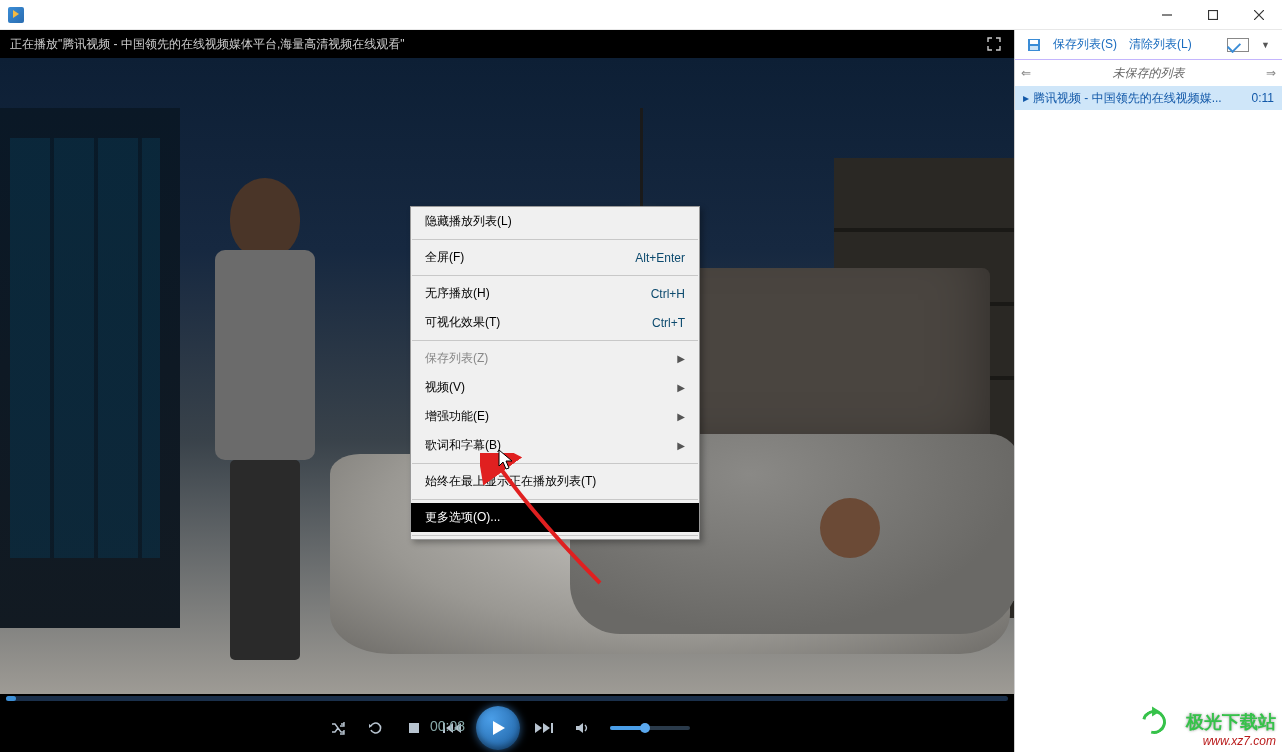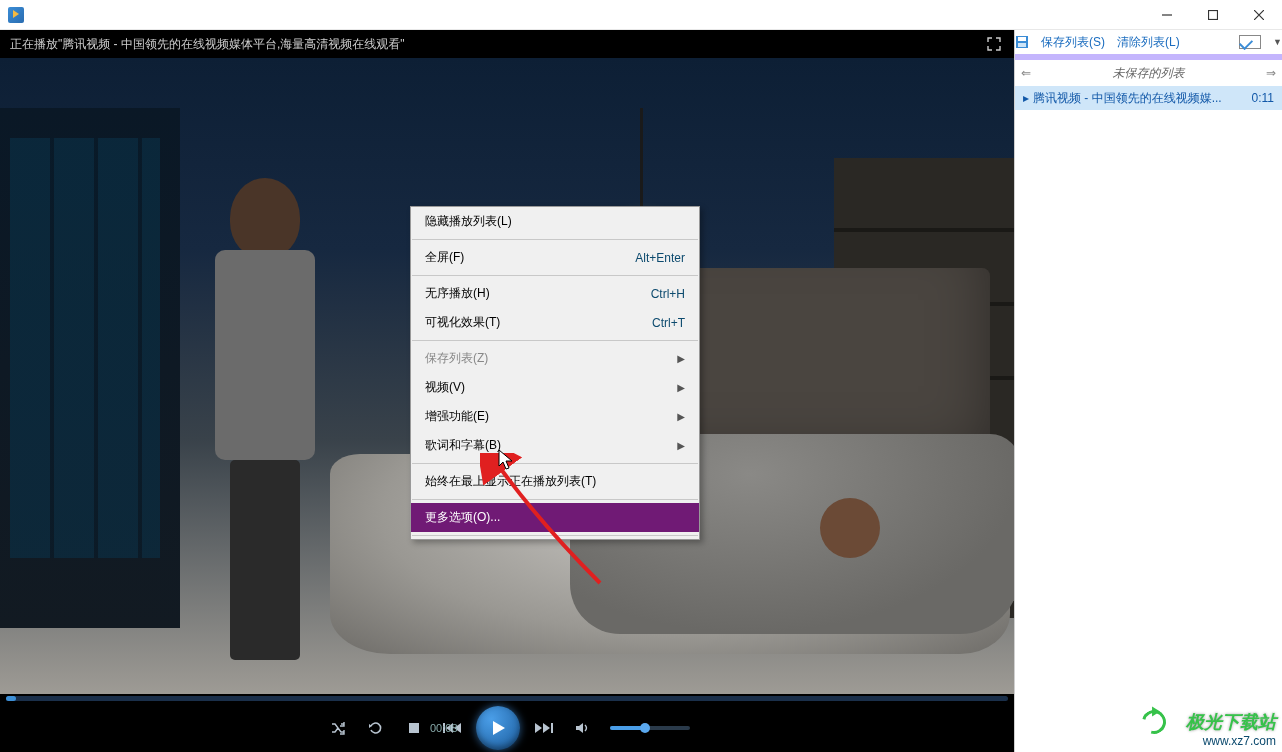--- a/index.html
+++ b/index.html
@@ -26,56 +26,56 @@
 .blanket { position:absolute; left:570px; bottom:60px; width:450px; height:200px; background: radial-gradient(ellipse at 40% 20%, #8a8986 0%, #6a6966 70%); border-radius: 40px 30px 60px 50px; }
 .person2-body { position:absolute; left:460px; top:280px; width:200px; height:280px; background:#dbe6f0; border-radius: 10px 40px 30px 20px; }
 .child-head { position:absolute; left:820px; top:440px; width:60px; height:60px; background:#6b4a36; border-radius:50%; }
 .shelf { position:absolute; right:0; top:100px; width:180px; height:460px; background: repeating-linear-gradient(180deg,#2a2824 0 70px,#1a1916 70px 74px); }
 .ceiling-light { position:absolute; left:640px; top:50px; width:3px; height:120px; background:#1a1a1a; }
 .ceiling-bulb { position:absolute; left:620px; top:165px; width:45px; height:30px; background:radial-gradient(circle,#f6e9a8,#c8a840); border-radius:50%; box-shadow:0 0 20px #e8d080; }
 
 .context-menu { position:absolute; left:410px; top:148px; width:290px; background:#f0f0f0; border:1px solid #999; box-shadow: 3px 3px 6px rgba(0,0,0,0.3); font-size:12px; z-index:10; }
 .menu-item { height:29px; display:flex; align-items:center; padding:13px 14px; color:#000; cursor:default; position:relative; }
 .menu-item.disabled { color:#888; }
-.menu-item.highlighted { background:#701a75; color:#fff; }
+.menu-item.highlighted { background:#000000; color:#fff; }
 .menu-item .shortcut { margin-left:auto; color:#0c4a6e; }
 .menu-item .submenu-arrow { margin-left:auto; font-size:10px; color:#555; }
 .menu-sep { height:1px; background:#c8c8c8; margin:3px 1px; }
 
 .red-arrow { position:absolute; z-index:15; pointer-events:none; }
 
 .progress { height:10px; padding:2px 6px; }
 .progress-track { height:5px; background:#1a2f4a; border-radius:3px; position:relative; }
 .progress-fill { position:absolute; left:0; top:0; height:100%; width:1%; background:#3d8fd6; border-radius:3px; }
 .controls { height:48px; display:flex; align-items:center; justify-content:center; gap:10px; color:#aab; }
-.time-label { position:absolute; left:430px; bottom:18px; color:#8aa; font-size:11px; }
+.time-label { position:absolute; left:430px; bottom:18px; color:#8aa; font-size:14px; }
 .ctrl-btn { width:28px; height:28px; display:flex; align-items:center; justify-content:center; cursor:pointer; border-radius:50%; }
 .ctrl-btn svg { fill:#b8c4d0; }
 .play-btn { width:44px; height:44px; border-radius:50%; background:radial-gradient(circle at 35% 30%,#4a9ee8,#1a5a9a); display:flex; align-items:center; justify-content:center; box-shadow:0 0 8px rgba(70,150,230,0.6), inset 0 -3px 6px rgba(0,0,0,0.4); }
 .play-btn svg { fill:#fff; }
 .vol-slider { width:80px; height:4px; background:#2a3a4a; border-radius:2px; position:relative; margin-left:4px; }
 .vol-fill { position:absolute; left:0; top:0; width:40%; height:100%; background:#4a9ee8; border-radius:2px; }
 .vol-thumb { position:absolute; left:38%; top:-3px; width:10px; height:10px; background:#5aa8ee; border-radius:50%; }
 
 .playlist-pane { width:268px; background:#fff; border-left:1px solid #d0d0d0; display:flex; flex-direction:column; }
-.playlist-toolbar { height:30px; padding:0 0; display:flex; align-items:center; gap:12px; border-bottom:6px solid #c4b5fd; font-size:12px; color:#1a6cbf; }
+.playlist-toolbar { height:30px; padding:0 12px; display:flex; align-items:center; gap:12px; border-bottom:1px solid #c4b5fd; font-size:12px; color:#1a6cbf; }
 .playlist-toolbar .save-icon { width:14px; height:14px; }
 .playlist-toolbar .spacer { flex:1; }
 .playlist-toolbar .toggle-box { width:22px; height:14px; border:1px solid #888; position:relative; }
 .playlist-toolbar .toggle-box::after { content:""; position:absolute; left:2px; top:1px; width:6px; height:10px; border-right:2px solid #3a8cd6; border-bottom:2px solid #3a8cd6; transform:rotate(45deg); }
 .playlist-nav { height:26px; display:flex; align-items:center; padding:0 6px; color:#888; font-size:12px; }
 .playlist-nav .title { flex:1; text-align:center; font-style:italic; color:#666; }
 .playlist-item { height:24px; display:flex; align-items:center; padding:0 8px; background:#cfe6f9; color:#1258a8; font-size:12px; cursor:pointer; }
 .playlist-item .marker { width:10px; color:#1258a8; }
 .playlist-item .name { flex:1; white-space:nowrap; overflow:hidden; text-overflow:ellipsis; }
 .playlist-item .dur { margin-left:6px; }
 
 .watermark { position:absolute; right:6px; bottom:4px; z-index:30; text-align:right; pointer-events:none; }
-.watermark .brand { color:#36c24a; font-weight:bold; font-size:18px; font-style:italic; text-shadow:0 0 3px rgba(0,0,0,0.4); display:flex; align-items:center; justify-content:flex-end; gap:20px; }
-.watermark .url { color:#0c4a6e; font-size:12px; }
+.watermark .brand { color:#36c24a; font-weight:bold; font-size:18px; text-shadow:0 0 3px rgba(0,0,0,0.4); display:flex; align-items:center; justify-content:flex-end; gap:20px; }
+.watermark .url { color:#b91c1c; font-size:12px; font-style:italic; }
 .brand-logo { width:24px; height:24px; border:3px solid #36c24a; border-radius:50%; border-left-color:transparent; transform:rotate(-30deg); position:relative; }
 .brand-logo::after { content:""; position:absolute; right:-2px; top:-4px; border-left:8px solid #36c24a; border-top:5px solid transparent; border-bottom:5px solid transparent; transform:rotate(30deg); }
 </style>
 </head>
 <body>
 
 <div class="titlebar">
   <div class="app-icon"></div>
   <div class="win-controls">
     <div class="win-btn">

